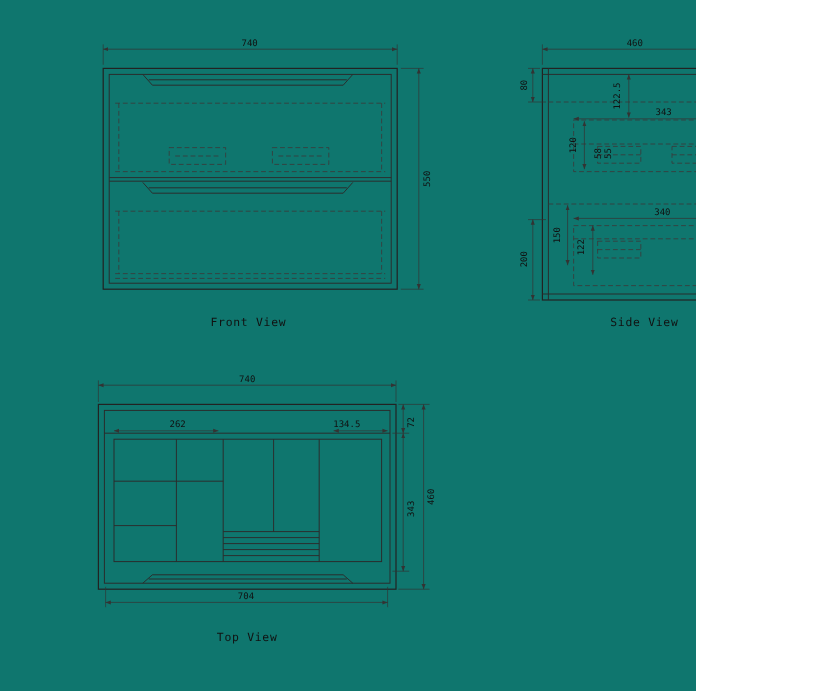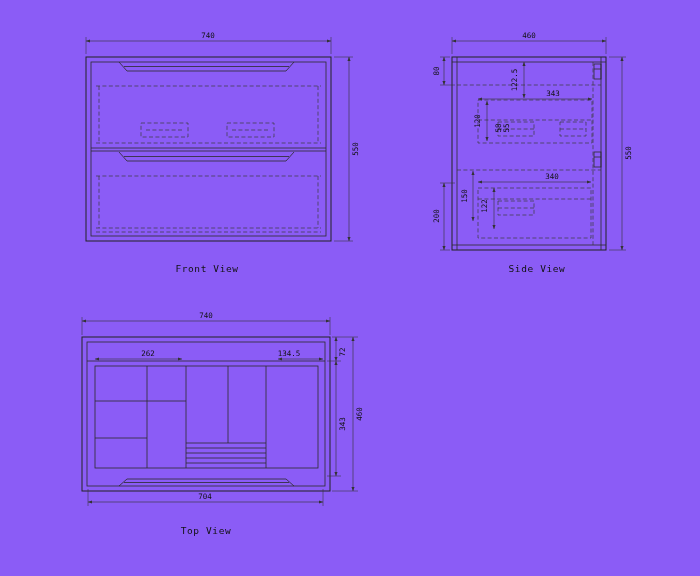--- a/index.html
+++ b/index.html
@@ -1,16 +1,16 @@
 <!DOCTYPE html>
 <html><head>
 <meta charset="utf-8">
 <style>
   html,body{margin:0;padding:0;background:#fff;}
-  .sheet{width:700px;height:576px;background:#8b5cf6;position:relative;overflow:hidden;
+  .sheet{width:580px;height:576px;background:#0f766e;position:relative;overflow:hidden;
          font-family:"DejaVu Sans Mono",monospace;}
   svg{display:block;}
   .ln{stroke:#222;stroke-width:1;fill:none;}
   .in{stroke:#2b2b2b;stroke-width:.8;fill:none;}
   .hid{stroke:#3a3a3a;stroke-width:.7;fill:none;stroke-dasharray:4 2.4;}
   .dim{stroke:#333;stroke-width:.6;fill:none;}
   .ext{stroke:#333;stroke-width:.55;fill:none;}
   .dimtxt{font:7.5px "DejaVu Sans Mono",monospace;fill:#111;}
   .viewlabel{font:9.5px "DejaVu Sans Mono",monospace;fill:#111;letter-spacing:.6px;}
 </style>

